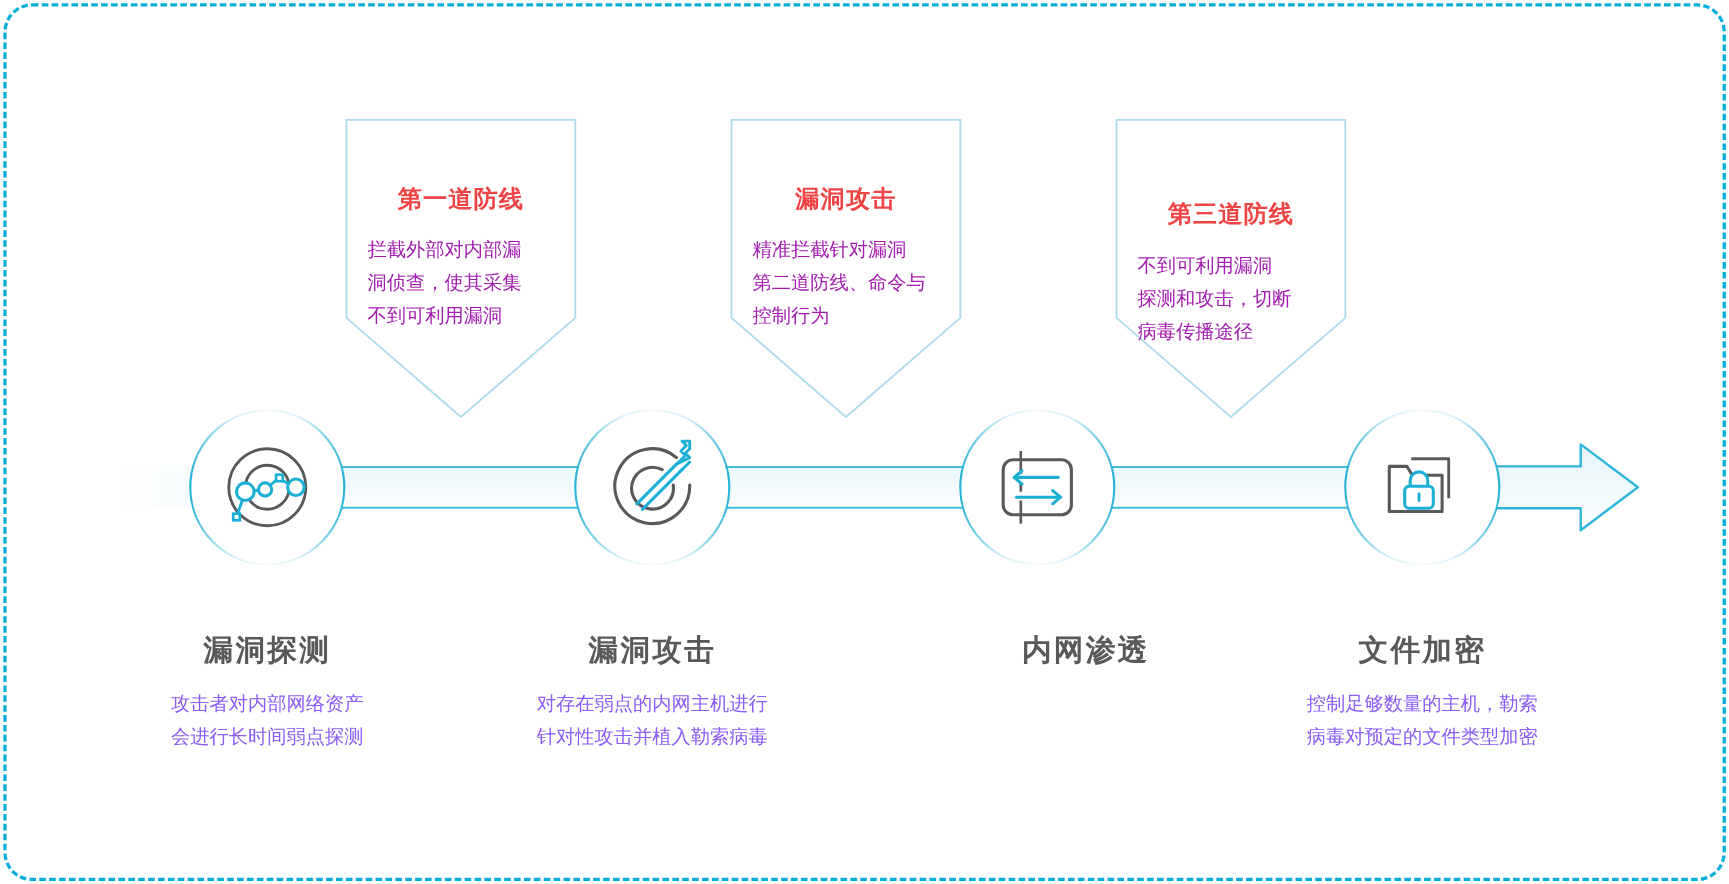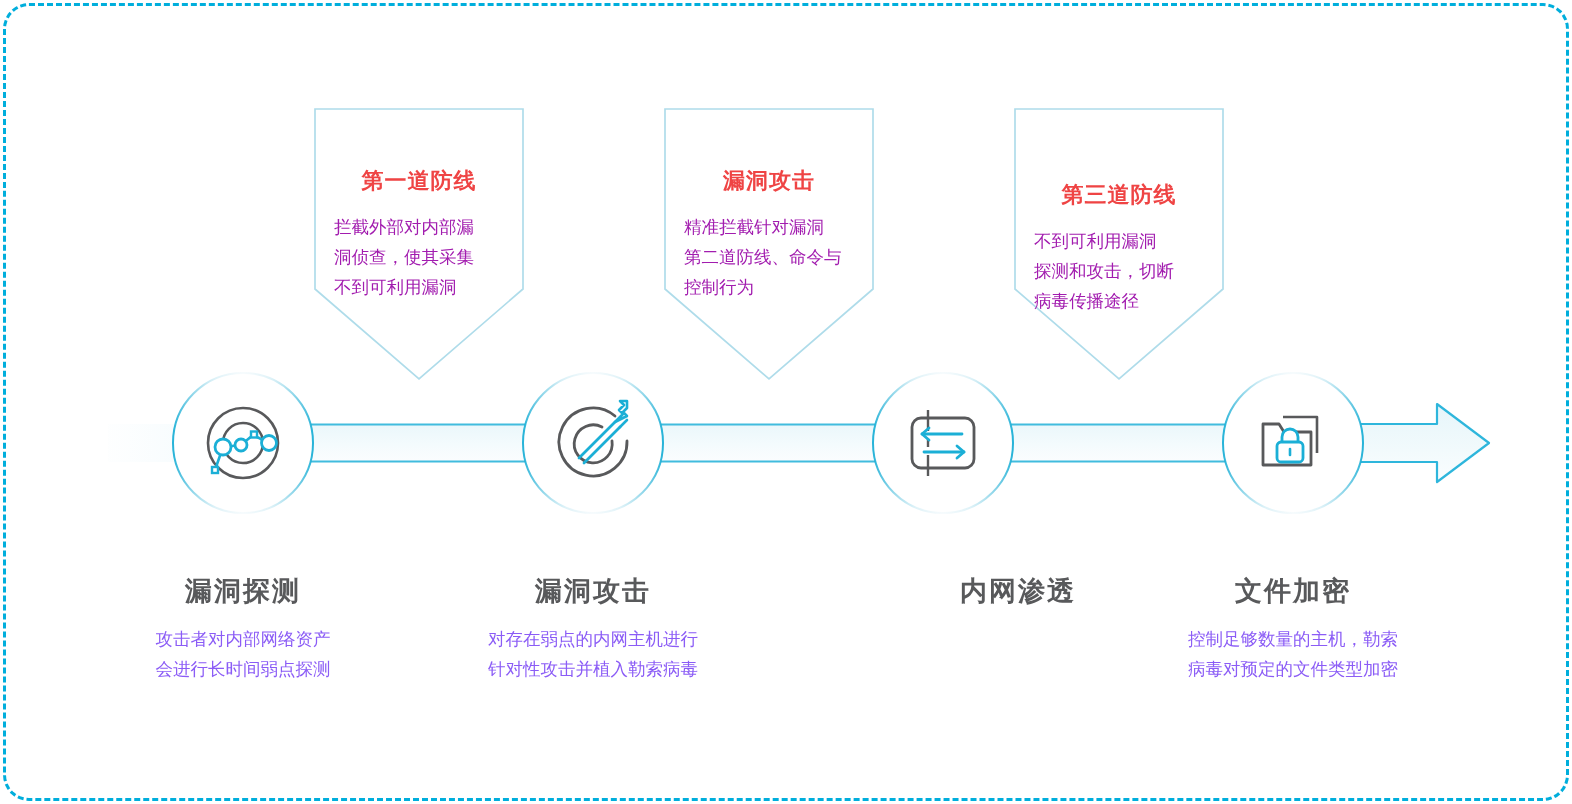--- a/index.html
+++ b/index.html
@@ -253,21 +253,21 @@
     <p class="stage-desc">攻击者对内部网络资产
 会进行长时间弱点探测</p>
   </div>
 
   <div class="stage-label" style="left:428px; top:578px;">
     <p class="stage-title">漏洞攻击</p>
     <p class="stage-desc">对存在弱点的内网主机进行
 针对性攻击并植入勒索病毒</p>
   </div>
 
-  <div class="stage-label" style="left:746px; top:578px;text-align:right;">
+  <div class="stage-label" style="left:822px; top:578px;">
     <p class="stage-title">内网渗透</p>
   </div>
 
   <div class="stage-label" style="left:1128px; top:578px;">
     <p class="stage-title">文件加密</p>
     <p class="stage-desc">控制足够数量的主机，勒索
 病毒对预定的文件类型加密</p>
   </div>
 
   <div id="selection-frame"></div>

